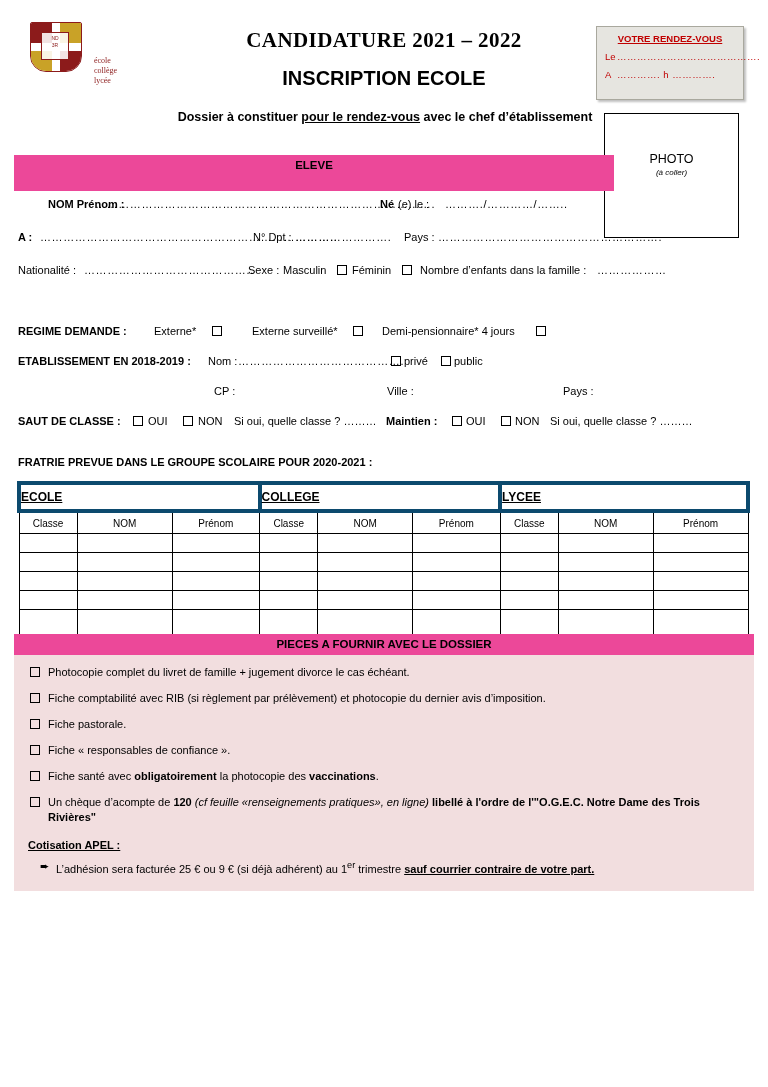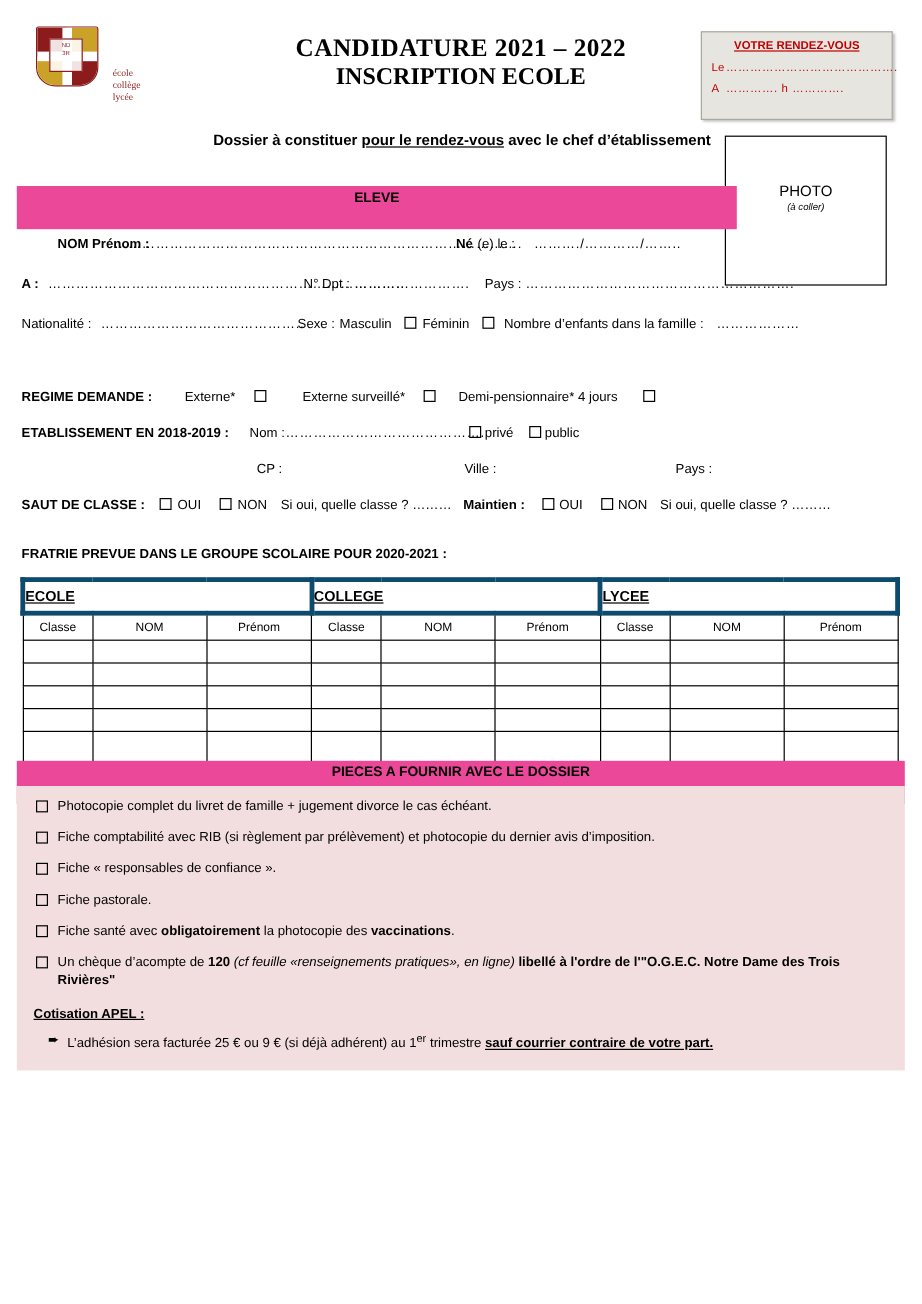--- a/index.html
+++ b/index.html
@@ -103,39 +103,40 @@
   }
   .title-main {
     font-size: 21px;
     font-weight: bold;
     letter-spacing: 0.4px;
     font-family: "Liberation Serif", serif;
   }
   .title-sub {
     font-size: 20px;
     font-weight: bold;
-    font-family: Liberation Serif, serif;
+    margin-top: 14px;
+    font-family: Liberation Sans, sans-serif;
   }
   .subline {
     position: absolute;
     left: 120px;
     top: 110px;
     width: 530px;
     text-align: center;
     font-size: 12.5px;
     font-weight: bold;
   }
   .subline u { text-decoration: underline; }
 
   
   .rdv {
     position: absolute;
     right: 24px;
     top: 26px;
-    width: 160px;
+    width: 148px;
     height: 74px;
     background: #e6e5e0;
     border: 1px solid #a9a89e;
     box-shadow: 2px 2px 2px rgba(0,0,0,0.25);
     box-sizing: border-box;
     padding: 6px 8px 0 8px;
   }
   .rdv-title {
     text-align: center;
     color: #c00000;
@@ -522,25 +523,25 @@
       <li>
         <span class="cb"></span>
         <span>Photocopie complet du livret de famille + jugement divorce le cas échéant.</span>
       </li>
       <li>
         <span class="cb"></span>
         <span>Fiche comptabilité avec RIB (si règlement par prélèvement) et photocopie du dernier avis d’imposition.</span>
       </li>
       <li>
         <span class="cb"></span>
-        <span>Fiche « responsables de confiance ».</span>
+        <span>Fiche pastorale.</span>
       </li>
       <li>
         <span class="cb"></span>
-        <span>Fiche pastorale.</span>
+        <span>Fiche « responsables de confiance ».</span>
       </li>
       <li>
         <span class="cb"></span>
         <span>Fiche santé avec </span><span class="b">obligatoirement</span><span> la photocopie des </span><span class="b">vaccinations</span><span>.</span>
       </li>
       <li>
         <span class="cb"></span>
         <span>Un chèque d’acompte de </span><span class="b">120</span><i> (cf feuille «renseignements pratiques», en ligne)</i><span class="b"> libellé à l'ordre de l'"O.G.E.C. Notre Dame des Trois Rivières"</span>
       </li>
     </ul>

